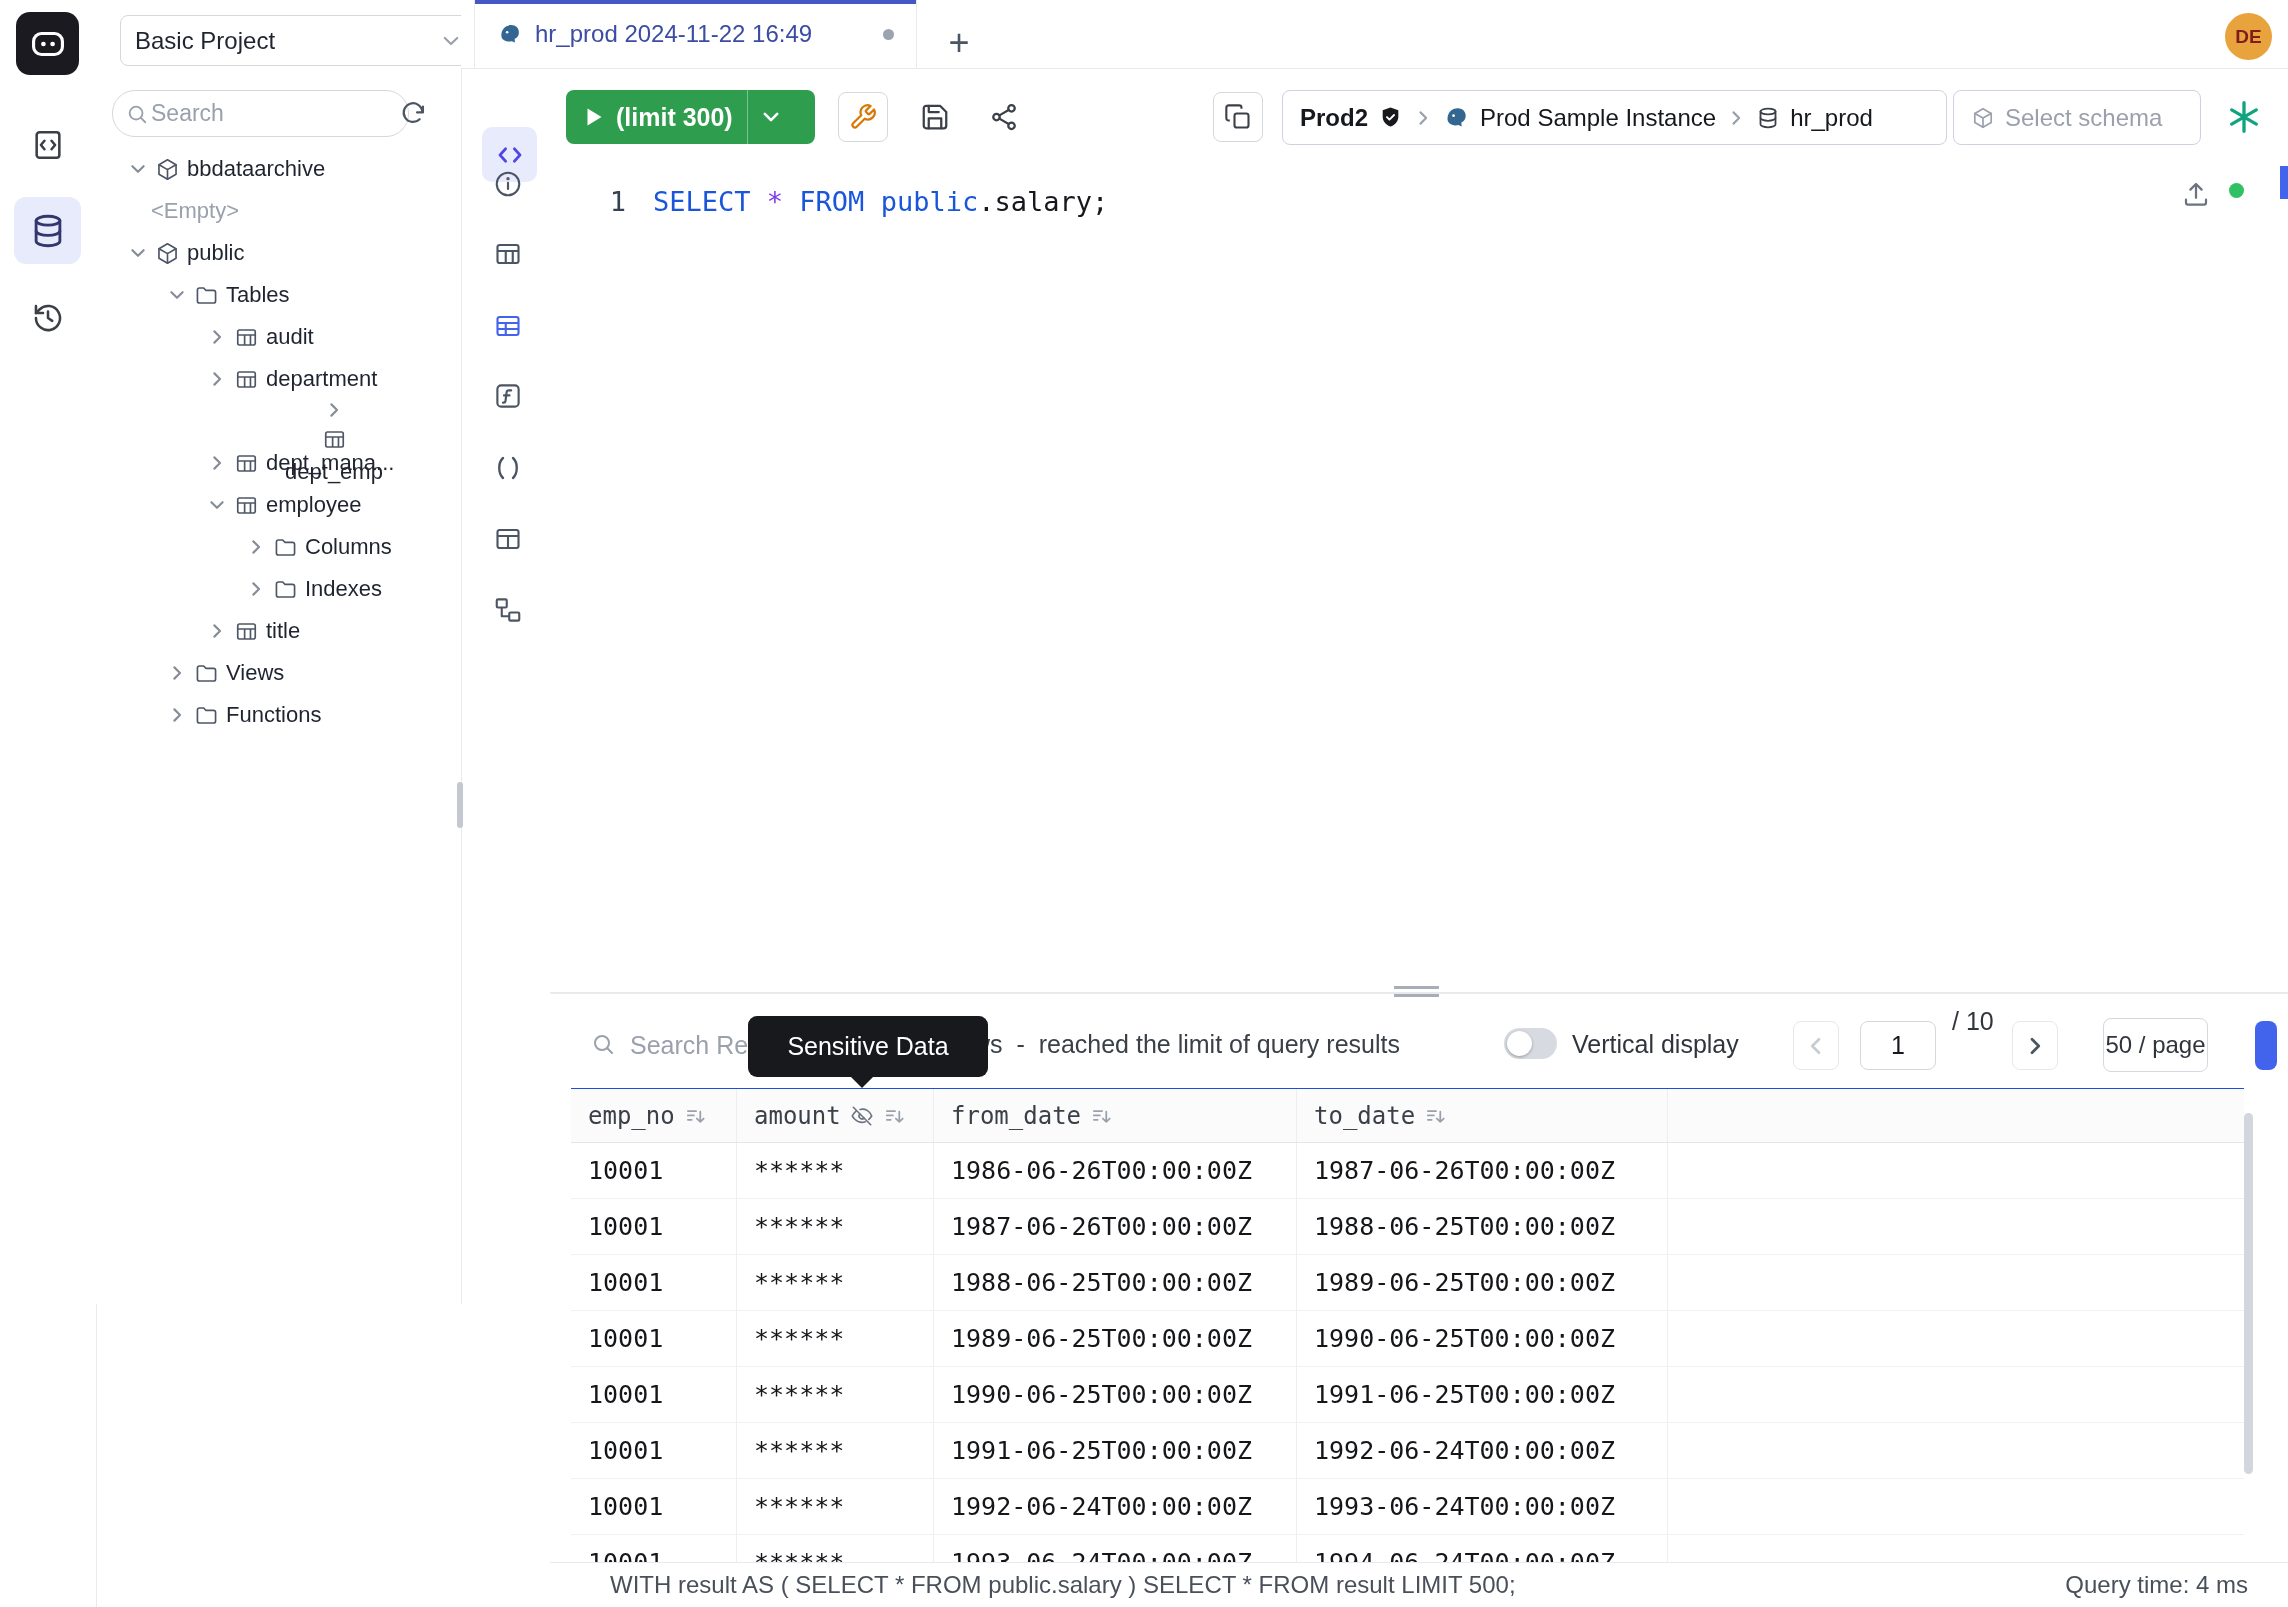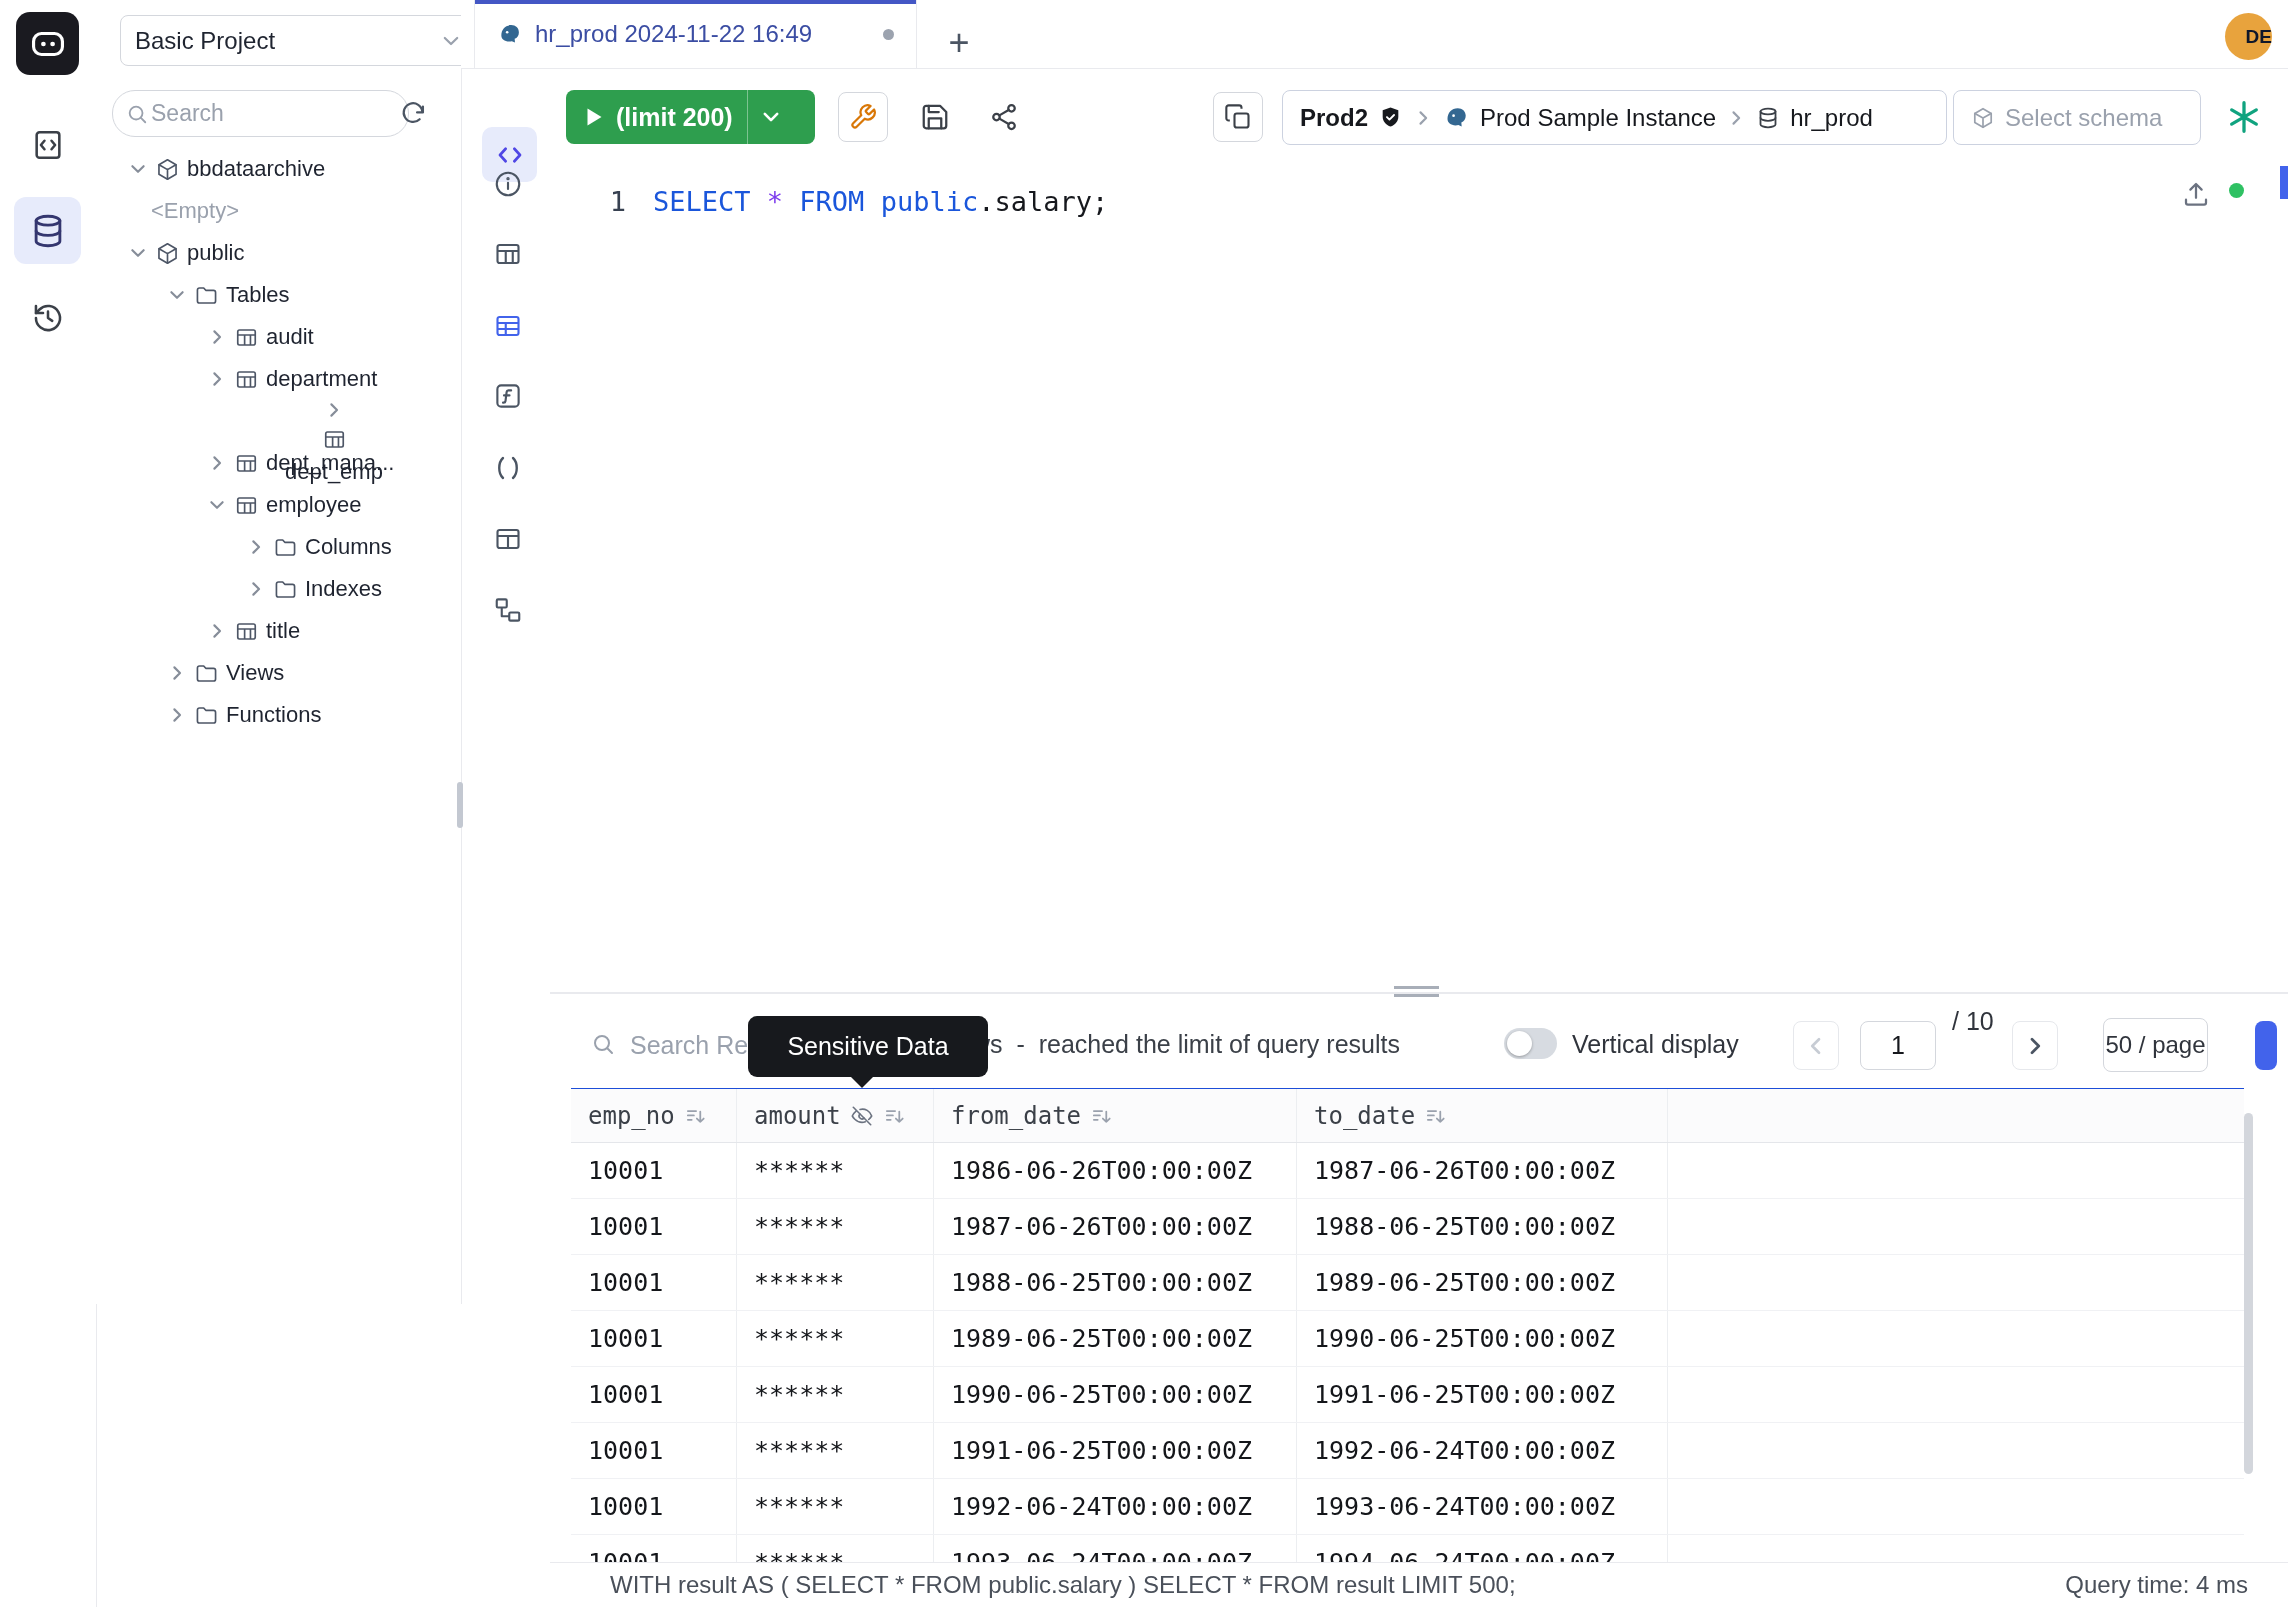--- a/index.html
+++ b/index.html
@@ -49,22 +49,22 @@
   #run-caret{width:46px;height:54px;display:flex;align-items:center;justify-content:center}
   .icon-btn{position:absolute;width:50px;height:50px;border:1px solid #d4d7dd;border-radius:8px;background:#fff;
             display:flex;align-items:center;justify-content:center;cursor:pointer;box-sizing:border-box}
   .flat-btn{position:absolute;width:44px;height:44px;display:flex;align-items:center;justify-content:center;cursor:pointer}
   .conn-box{position:absolute;top:90px;height:55px;border:1px solid #ccd2e0;border-radius:8px;background:#fff;
             display:flex;align-items:center;gap:10px;padding:0 17px;box-sizing:border-box;font-size:24px;cursor:pointer}
   #conn-main{left:1282px;width:665px}
   #conn-schema{left:1953px;width:248px;color:#9aa1ad}
   .bc-env{font-weight:700;color:#16181d;white-space:nowrap}
   .bc-text{color:#16181d;white-space:nowrap}
-  #avatar{position:absolute;left:2225px;top:13px;width:47px;height:47px;border-radius:50%;background:#e8a33d;color:#0f172a;
-          display:flex;align-items:center;justify-content:flex-end;font-size:19px;font-weight:700;cursor:pointer}
+  #avatar{position:absolute;left:2225px;top:13px;width:47px;height:47px;border-radius:50%;background:#e8a33d;color:#7f1d1d;
+          display:flex;align-items:center;justify-content:center;font-size:19px;font-weight:700;cursor:pointer}
 
   
   .erail-active{position:absolute;left:482px;top:127px;width:55px;height:55px;border-radius:10px;background:#e7ebfb;
                 display:flex;align-items:center;justify-content:center;cursor:pointer}
   .erail-btn{position:absolute;left:486px;width:44px;height:44px;display:flex;align-items:center;justify-content:center;cursor:pointer}
 
   
   #line-no{position:absolute;left:586px;top:182px;width:40px;text-align:right;font-size:27px;color:#374151;line-height:40px}
   #code-line{position:absolute;left:653px;top:182px;font-size:27px;line-height:40px;white-space:pre}
   .tok-kw{color:#1a56db}
@@ -319,21 +319,21 @@
       <span class="tab-title">hr_prod 2024-11-22 16:49</span>
       <span class="tab-dot"></span>
     </div>
     <div id="newtab">+</div>
   </div>
 
   <div id="run-btn">
     <svg width="20" height="22" viewBox="0 0 20 22">
         <path d="M3.5 2.5l14 8.5-14 8.5z" fill="#fff"></path>
       </svg>
-    <span id="run-label">(limit 200)</span>
+    <span id="run-label">(limit 300)</span>
     <span id="run-sep"></span>
     <span id="run-caret">
       <svg width="22" height="22" viewBox="0 0 16 16" fill="none" stroke="#fff" stroke-width="1.9" stroke-linecap="round" stroke-linejoin="round">
           <path d="M3.5 5.75L8 10.25l4.5-4.5"></path>
         </svg>
     </span>
   </div>
   <div class="icon-btn" style="left:838px;top:92px">
     <svg width="28" height="28" viewBox="0 0 24 24" fill="none" stroke="#d97706" stroke-width="1.9" stroke-linecap="round" stroke-linejoin="round">
       <path d="M14.7 6.3a1 1 0 0 0 0 1.4l1.6 1.6a1 1 0 0 0 1.4 0l3.8-3.8a6 6 0 0 1-8 8l-6.9 6.9a2.1 2.1 0 0 1-3-3l6.9-6.9a6 6 0 0 1 8-8l-3.8 3.8z"></path>

